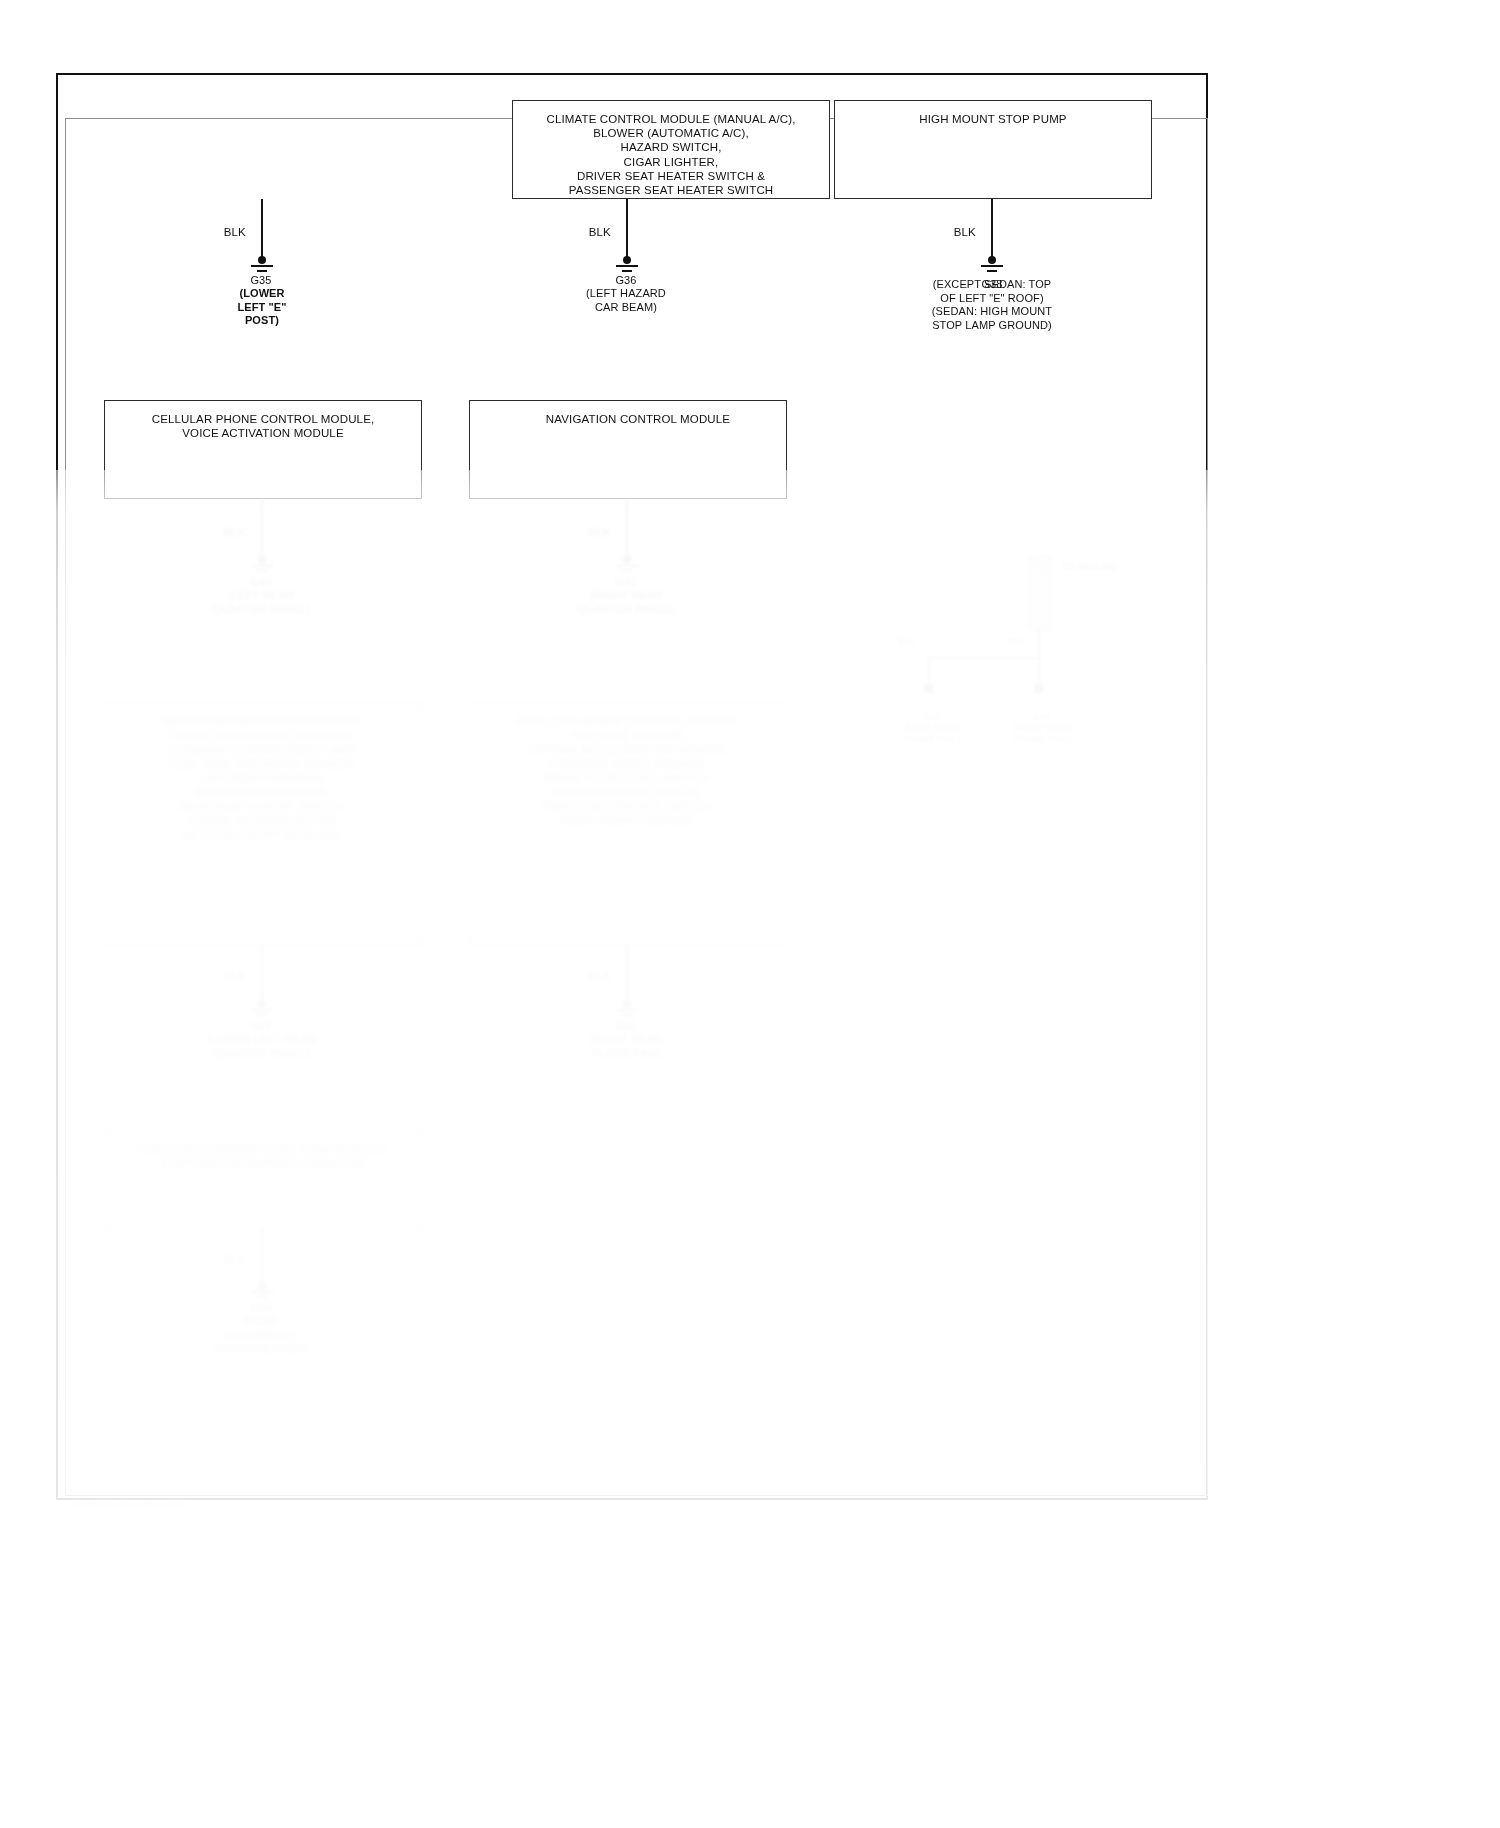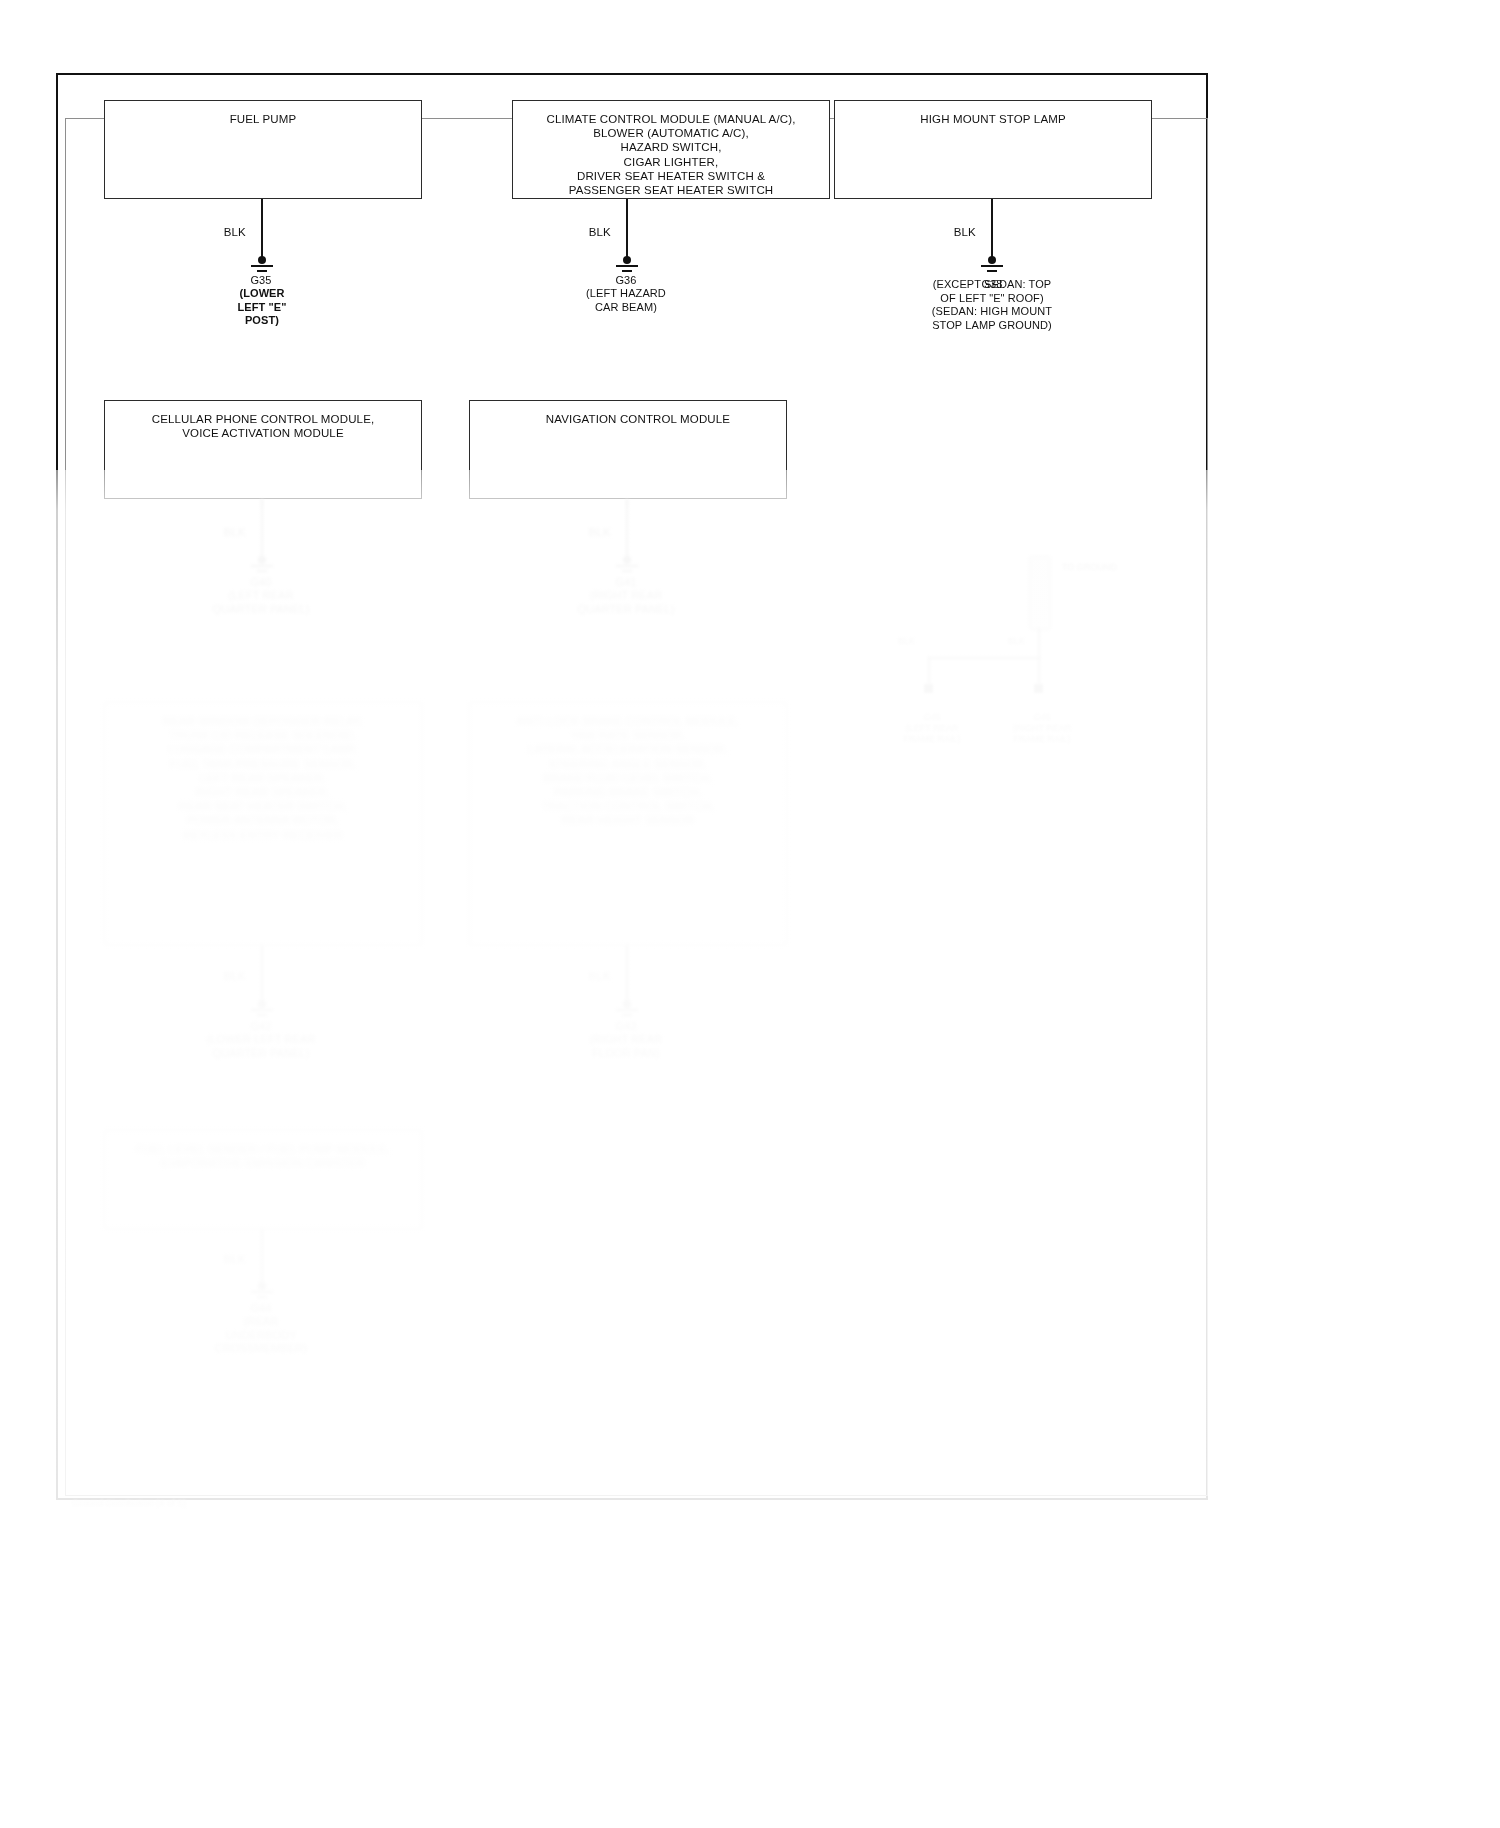--- a/index.html
+++ b/index.html
@@ -166,23 +166,20 @@
   }
 </style>
 </head>
 <body>
 
 <div id="page">
 
   <div class="outer-frame"></div>
   <div class="inner-frame"></div>
 
-  <div class="comp-box" style="left:104px;top:100px;width:318px;height:99px;">
-    <span class="comp-label">FUEL PUMP</span>
-  </div>
   <div class="wire-v" style="left:261px;top:199px;height:62px;"></div>
   <div class="wire-label" style="left:198px;top:226px;width:48px;">BLK</div>
   <div class="gnd" style="left:249px;top:256px;">
     <span class="dot"></span>
     <span class="bar1"></span>
     <span class="bar2"></span>
   </div>
   <div class="gnd-caption" style="left:181px;top:274px;width:160px;">G35</div>
   <div class="gnd-caption" style="left:182px;top:287px;width:160px;font-weight:bold;">(LOWER
 LEFT "E"
@@ -201,21 +198,21 @@
   <div class="gnd" style="left:614px;top:256px;">
     <span class="dot"></span>
     <span class="bar1"></span>
     <span class="bar2"></span>
   </div>
   <div class="gnd-caption" style="left:546px;top:274px;width:160px;">G36</div>
   <div class="gnd-caption" style="left:546px;top:287px;width:160px;">(LEFT HAZARD
 CAR BEAM)</div>
 
   <div class="comp-box" style="left:834px;top:100px;width:318px;height:99px;">
-    <span class="comp-label">HIGH MOUNT STOP LAMP</span>
+    <span class="comp-label">HIGH MOUNT STOP PUMP</span>
   </div>
   <div class="wire-v" style="left:991px;top:199px;height:62px;"></div>
   <div class="wire-label" style="left:928px;top:226px;width:48px;">BLK</div>
   <div class="gnd" style="left:979px;top:256px;">
     <span class="dot"></span>
     <span class="bar1"></span>
     <span class="bar2"></span>
   </div>
   <div class="gnd-caption" style="left:892px;top:278px;width:200px;">G38</div>
   <div class="gnd-caption" style="left:892px;top:278px;width:200px;">(EXCEPT SEDAN: TOP

